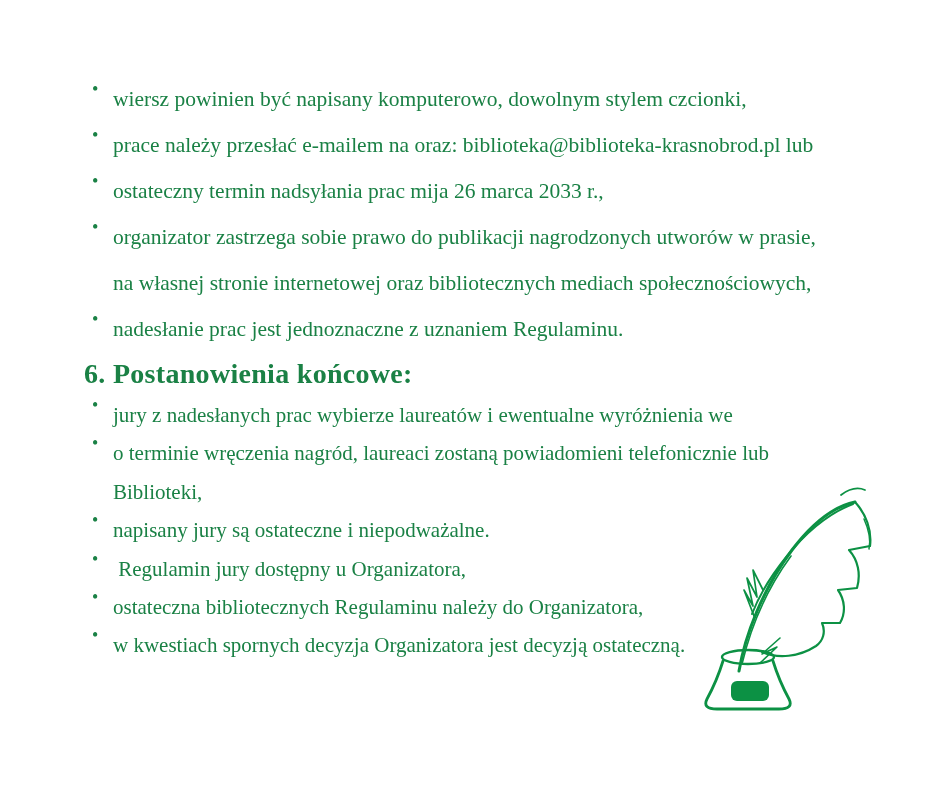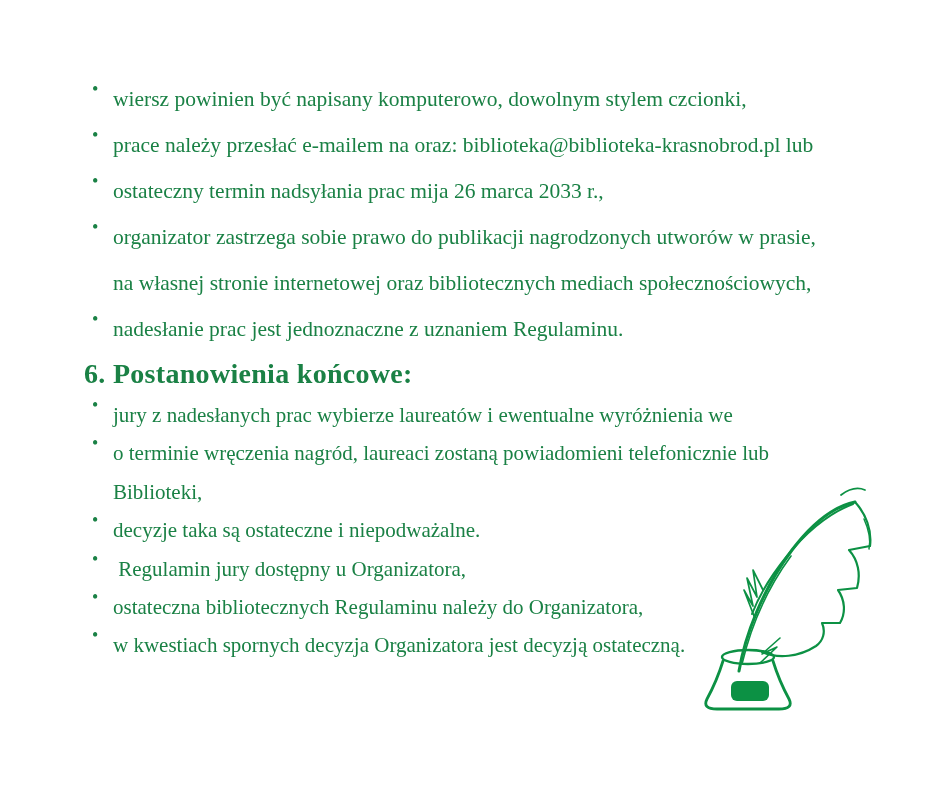--- a/index.html
+++ b/index.html
@@ -116,21 +116,21 @@
     <li>
       <span class="bullet">•</span>
       <span class="txt">
         <div class="line">o terminie wręczenia nagród, laureaci zostaną powiadomieni telefonicznie lub</div>
         <div class="line">Biblioteki,</div>
       </span>
     </li>
     <li>
       <span class="bullet">•</span>
       <span class="txt">
-        <div class="line">decyzje taka są ostateczne i niepodważalne.</div>
+        <div class="line">napisany jury są ostateczne i niepodważalne.</div>
       </span>
     </li>
     <li>
       <span class="bullet">•</span>
       <span class="txt">
         <div class="line"> Regulamin jury dostępny u Organizatora,</div>
       </span>
     </li>
     <li>
       <span class="bullet">•</span>

